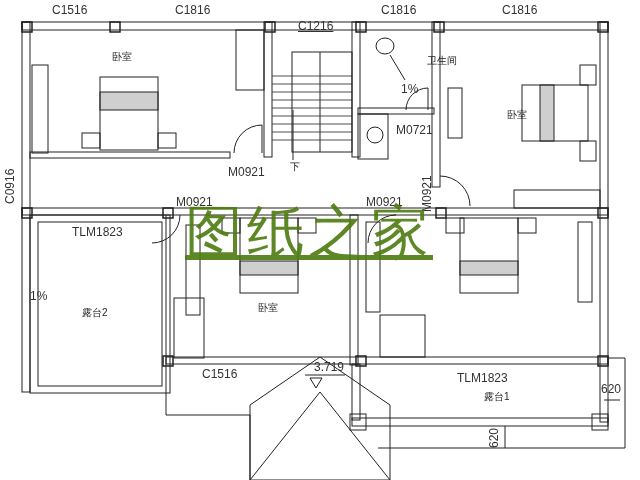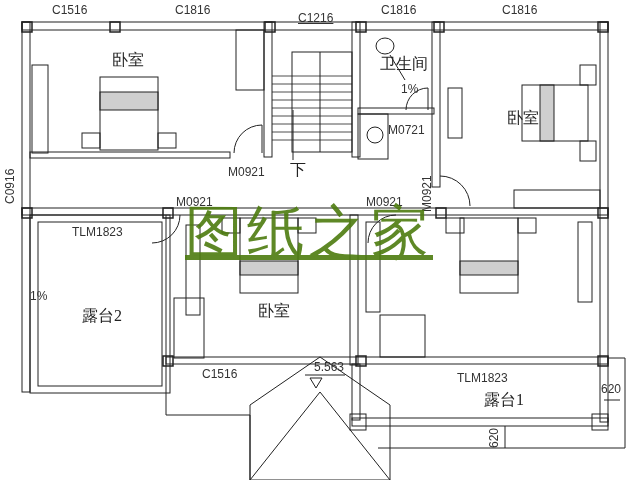--- a/index.html
+++ b/index.html
@@ -1,19 +1,19 @@
 <!DOCTYPE html>
 <html><head>
 <meta charset="utf-8">
 <style>
   html, body { margin: 0; padding: 0; background: #ffffff; }
   body { width: 640px; height: 480px; overflow: hidden; position: relative; font-family: "DejaVu Sans", sans-serif; }
   #plan { position: absolute; left: 0; top: 0; }
   .lbl { position: absolute; font-family: "Liberation Sans", sans-serif; font-size: 12px; color: #333333; white-space: nowrap; line-height: 1; }
-  .lbl.room { font-family: Liberation Serif, serif; font-size: 16px; color: #222222; }
+  .lbl.room { font-family: Liberation Sans, sans-serif; font-size: 10px; color: #222222; }
   .lbl.vert { transform: rotate(-90deg); transform-origin: left top; }
   .watermark { position: absolute; left: 185px; top: 203px; font-family: "DejaVu Serif", serif; font-size: 58px; color: #4d7c0f; opacity: 0.9; letter-spacing: 4px; white-space: nowrap; line-height: 1; text-decoration: underline; }
 </style>
 </head>
 <body>
 
 <svg id="plan" width="640" height="480" viewBox="0 0 640 480" xmlns="http://www.w3.org/2000/svg">
   <g fill="none" stroke="#222" stroke-width="1">
 
     <rect x="22" y="22" width="586" height="8"></rect>
@@ -124,41 +124,41 @@
     <polygon points="310,378 322,378 316,388"></polygon>
 
     <polyline points="608,358 625,358 625,448 378,448"></polyline>
     <line x1="620" y1="400" x2="604" y2="400"></line>
     <line x1="505" y1="426" x2="505" y2="448"></line>
   </g>
 </svg>
 
 <div class="lbl" style="left:52px;top:4px;">C1516</div>
 <div class="lbl" style="left:175px;top:4px;">C1816</div>
-<div class="lbl" style="left:298px;top:12px;text-decoration:underline;">C1216</div>
+<div class="lbl" style="left:298px;top:20px;text-decoration:underline;">C1216</div>
 <div class="lbl" style="left:381px;top:4px;">C1816</div>
 <div class="lbl" style="left:502px;top:4px;">C1816</div>
 <div class="lbl vert" style="left:4px;top:204px;">C0916</div>
 <div class="lbl" style="left:202px;top:368px;">C1516</div>
 
 <div class="lbl" style="left:228px;top:166px;">M0921</div>
 <div class="lbl" style="left:176px;top:196px;">M0921</div>
 <div class="lbl" style="left:366px;top:196px;">M0921</div>
-<div class="lbl" style="left:388px;top:124px;">M0721</div>
+<div class="lbl" style="left:396px;top:124px;">M0721</div>
 <div class="lbl vert" style="left:421px;top:212px;">M0921</div>
 <div class="lbl" style="left:72px;top:226px;">TLM1823</div>
 <div class="lbl" style="left:457px;top:372px;">TLM1823</div>
 
 <div class="lbl room" style="left:112px;top:52px;">卧室</div>
-<div class="lbl room" style="left:380px;top:56px;">卫生间</div>
+<div class="lbl room" style="left:427px;top:56px;">卫生间</div>
 <div class="lbl room" style="left:507px;top:110px;">卧室</div>
 <div class="lbl room" style="left:258px;top:303px;">卧室</div>
 <div class="lbl room" style="left:82px;top:308px;">露台2</div>
 <div class="lbl room" style="left:484px;top:392px;">露台1</div>
 
 <div class="lbl room" style="left:290px;top:162px;">下</div>
 <div class="lbl" style="left:401px;top:83px;">1%</div>
 <div class="lbl" style="left:30px;top:290px;">1%</div>
-<div class="lbl" style="left:314px;top:361px;">5.563</div>
+<div class="lbl" style="left:314px;top:361px;">3.719</div>
 <div class="lbl" style="left:601px;top:383px;">620</div>
 <div class="lbl vert" style="left:488px;top:448px;">620</div>
 
 <div class="watermark">图纸之家</div>
 
 </body></html>

